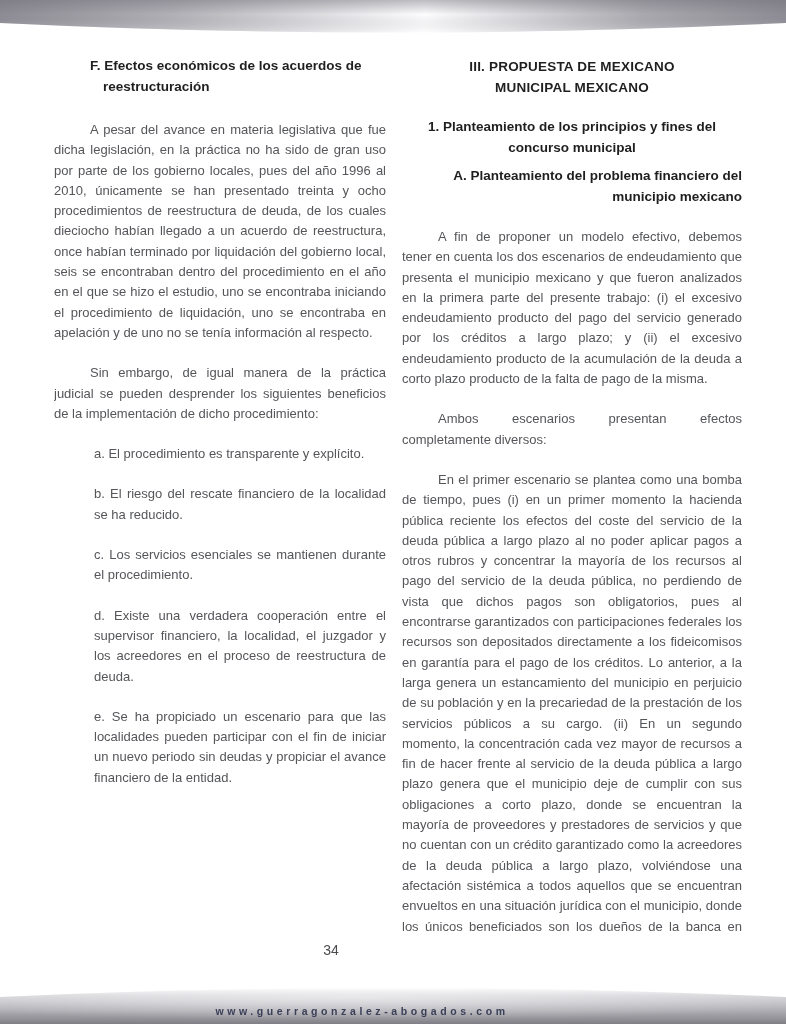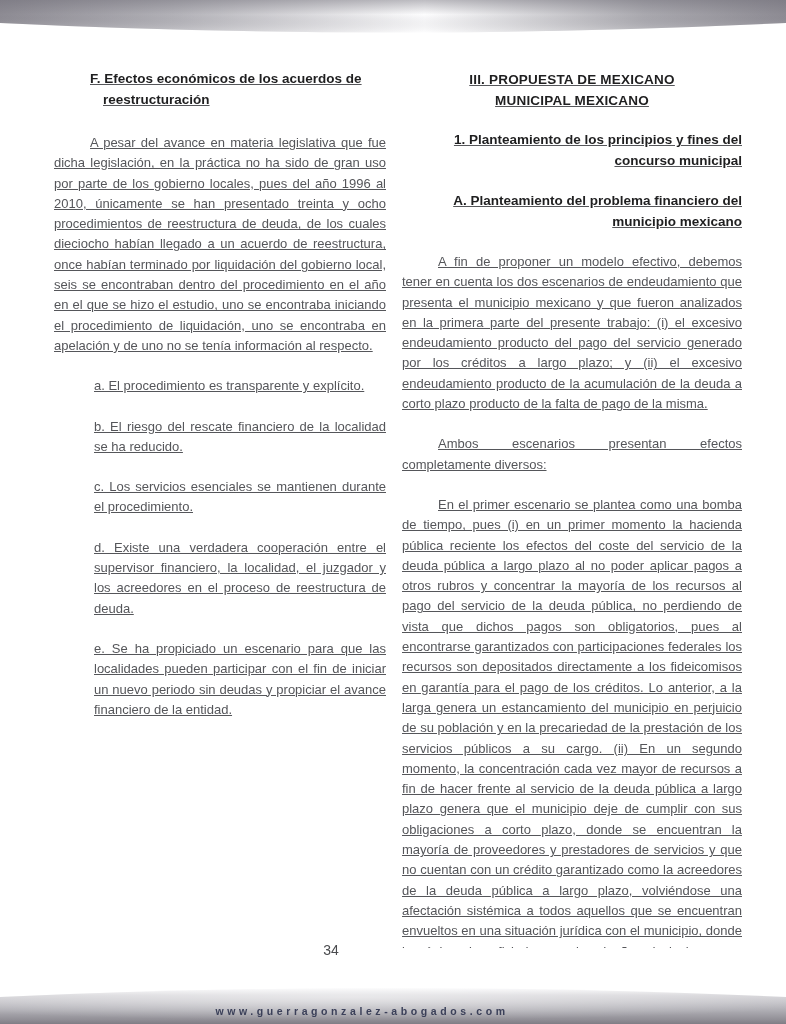--- a/index.html
+++ b/index.html
@@ -10,24 +10,23 @@
     position:relative;overflow:hidden;
   }
   .page{position:absolute;inset:0;width:786px;height:1024px;background:#ffffff;}
 
   
   .top-bar{position:absolute;top:0;left:0;width:786px;height:46px;}
   .bottom-bar{position:absolute;bottom:0;left:0;width:786px;height:60px;}
 
   
   .col{
-    position:absolute;top:68px;
+    position:absolute;top:55px;
     font-size:13px;line-height:20.3px;color:#55565a;
     text-align:justify;
-    text-decoration:underline;
   }
   .col-left{left:54px;width:332px;height:760px;overflow:hidden;}
   .col-right{left:402px;width:340px;height:880px;overflow:hidden;}
 
   .col p{margin:8px 0 20px 0;}
   p.indent{text-indent:36px;}
   p.list-item{margin-left:40px;text-align:justify;}
 
   h2,h3,h4{margin:0;color:#1f1f20;font-weight:bold;}
 
@@ -37,21 +36,21 @@
     text-align:left;margin:0 0 23px 0;
   }
   .section-title{
     font-size:13.5px;line-height:20.5px;
     text-align:center;letter-spacing:.2px;
     margin:2px 0 19px 0;
   }
   .section-title span{display:block;}
   .sub-1{
     font-size:13.5px;line-height:20.5px;
-    text-align:right;margin:0 0 20px 0;
+    text-align:center;margin:0 0 8px 0;
   }
   .sub-a{
     font-size:13.5px;line-height:20.5px;
     text-align:right;text-indent:42px;margin:0 0 20px 0;
   }
 
   
   .page-number{
     position:absolute;top:942px;left:0;width:662px;
     text-align:center;font-size:14px;color:#4a4b4e;
@@ -83,20 +82,21 @@
         <stop offset="100%" stop-color="#ffffff" stop-opacity="0.3"></stop>
       </linearGradient>
     </defs>
     <path d="M0,0 H786 V23 Q393,42 0,23 Z" fill="url(#metalH)"></path>
     <path d="M0,0 H786 V23 Q393,42 0,23 Z" fill="url(#shadeV)"></path>
   </svg>
 
   <div class="col col-left">
     <h3 class="heading-f">F. Efectos económicos de los acuerdos de reestructuración</h3>
     <p class="indent">A pesar del avance en materia legislativa que fue dicha legislación, en la práctica no ha sido de gran uso por parte de los gobierno locales, pues del año 1996 al 2010, únicamente se han presentado treinta y ocho procedimientos de reestructura de deuda, de los cuales dieciocho habían llegado a un acuerdo de reestructura, once habían terminado por liquidación del gobierno local, seis se encontraban dentro del procedimiento en el año en el que se hizo el estudio, uno se encontraba iniciando el procedimiento de liquidación, uno se encontraba en apelación y de uno no se tenía información al respecto.</p>
+    <p class="indent">Sin embargo, de igual manera de la práctica judicial se pueden desprender los siguientes beneficios de la implementación de dicho procedimiento:</p>
     <p class="list-item">a. El procedimiento es transparente y explícito.</p>
     <p class="list-item">b. El riesgo del rescate financiero de la localidad se ha reducido.</p>
     <p class="list-item">c. Los servicios esenciales se mantienen durante el procedimiento.</p>
     <p class="list-item">d. Existe una verdadera cooperación entre el supervisor financiero, la localidad, el juzgador y los acreedores en el proceso de reestructura de deuda.</p>
     <p class="list-item">e. Se ha propiciado un escenario para que las localidades pueden participar con el fin de iniciar un nuevo periodo sin deudas y propiciar el avance financiero de la entidad.</p>
   </div>
 
   <div class="col col-right">
     <h2 class="section-title">
       <span>III. PROPUESTA DE MEXICANO</span>

